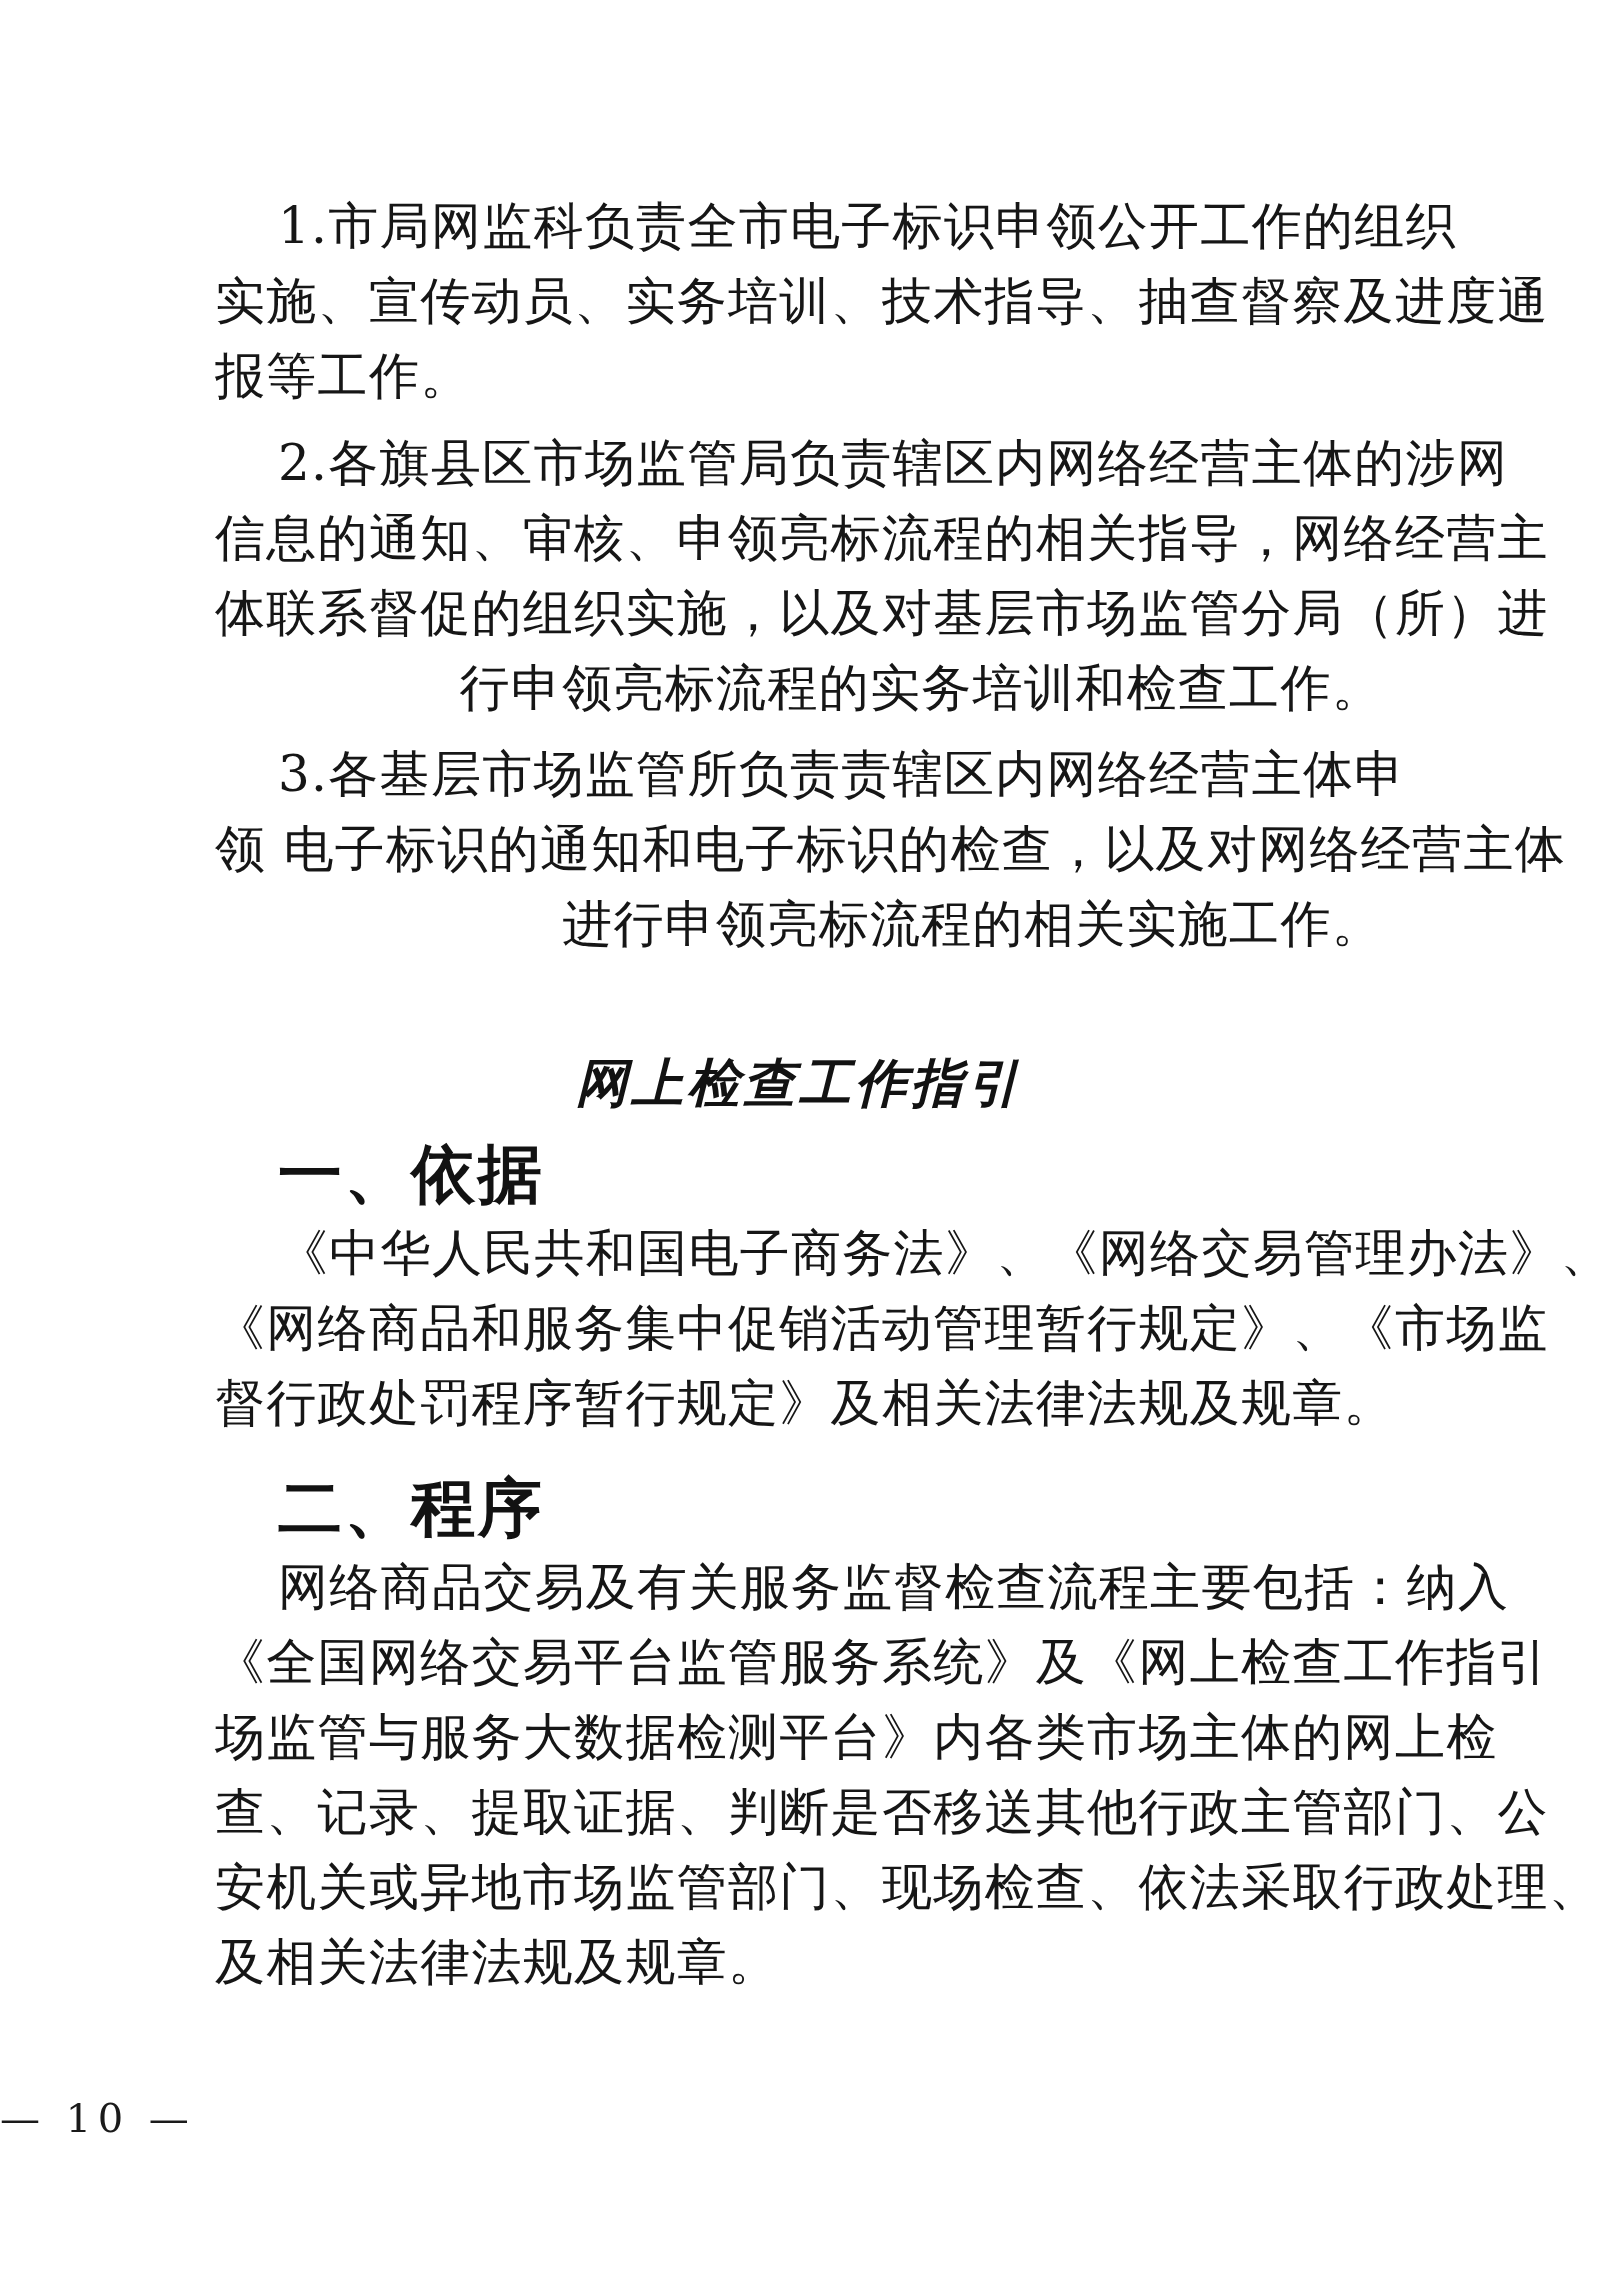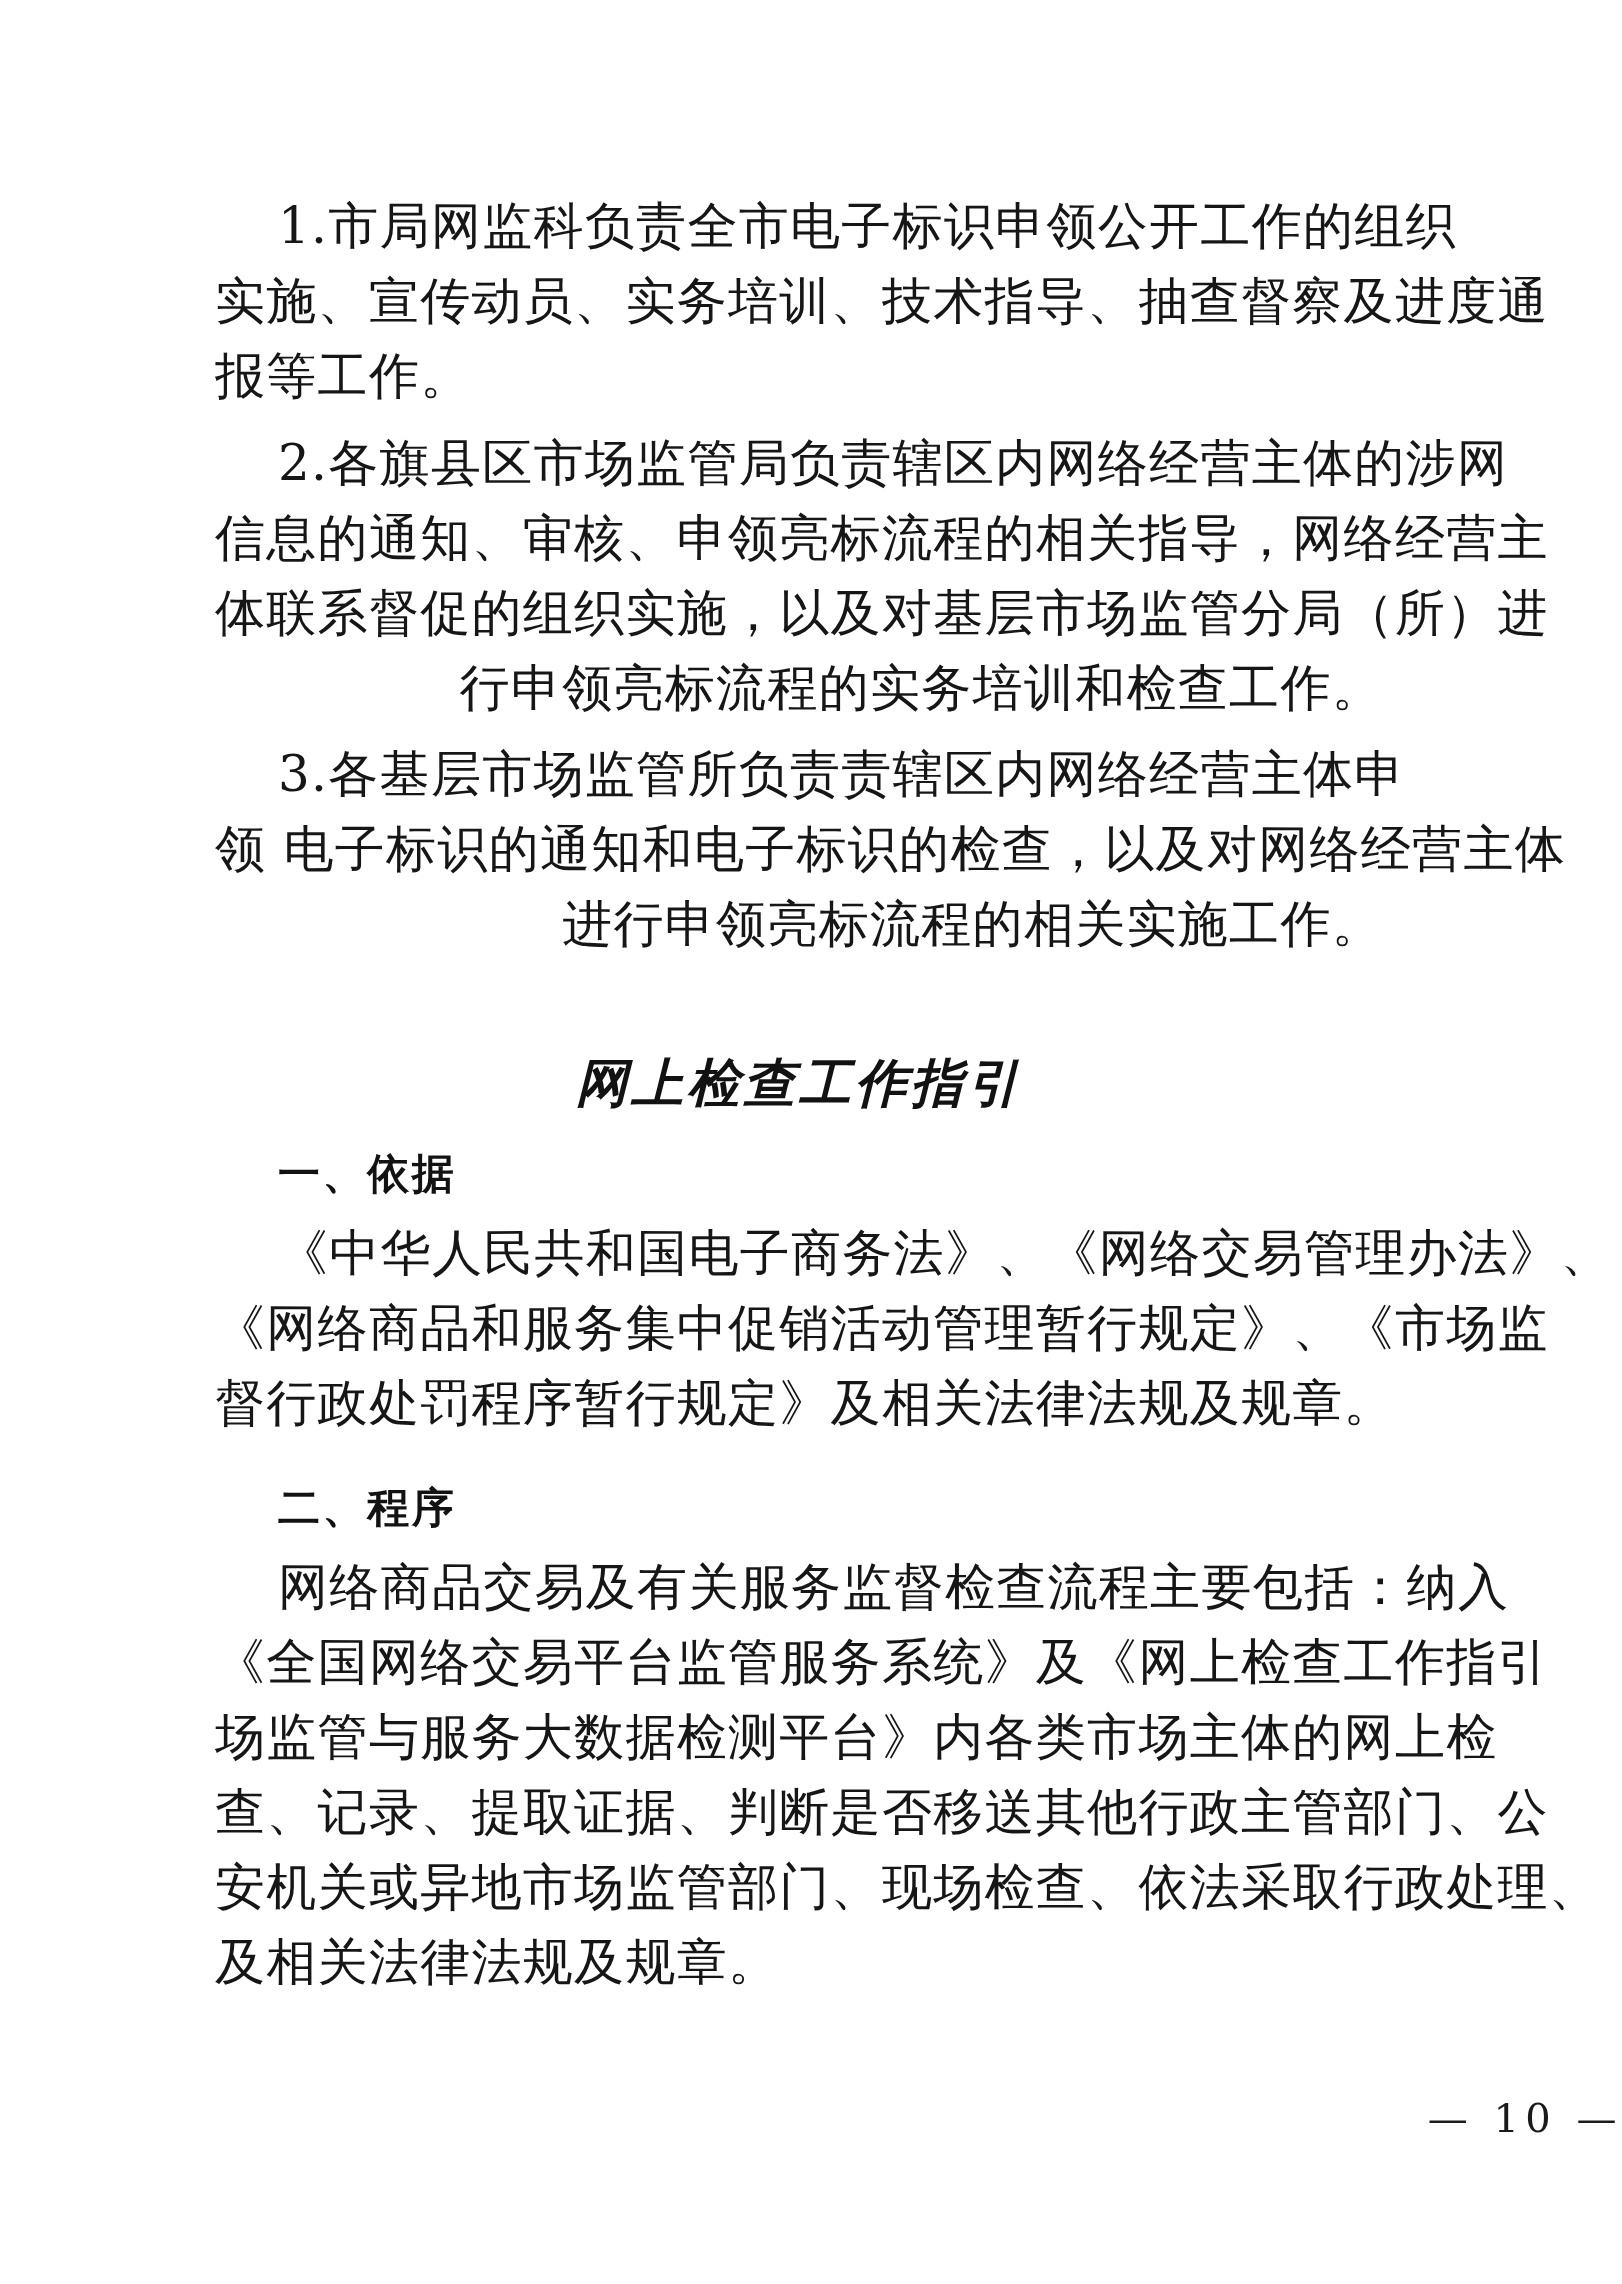--- a/index.html
+++ b/index.html
@@ -60,36 +60,36 @@
     font-size: 52px;
     line-height: 73px;
     letter-spacing: 3.9px;
     font-weight: 700;
     color: #121212;
     font-style: italic;
   }
 
   
   .section-heading {
-    font-size: 42px;
+    font-size: 64px;
     line-height: 76px;
     letter-spacing: 2.6px;
     font-weight: 700;
     text-indent: 63px;
     margin: 7.8px 0 3.9px 0;
     color: #121212;
   }
 
   
   .footer {
     position: absolute;
     left: 0;
     right: 0;
     top: 2095px;
-    text-align: right;
+    text-align: left;
     font-size: 40px;
     letter-spacing: 6.5px;
     color: #1a1a1a;
     font-family: "DejaVu Serif", "Liberation Serif", serif;
   }
 
   .block-gap-sm { height: 14.4px; }
 </style>
 </head>
 <body>

